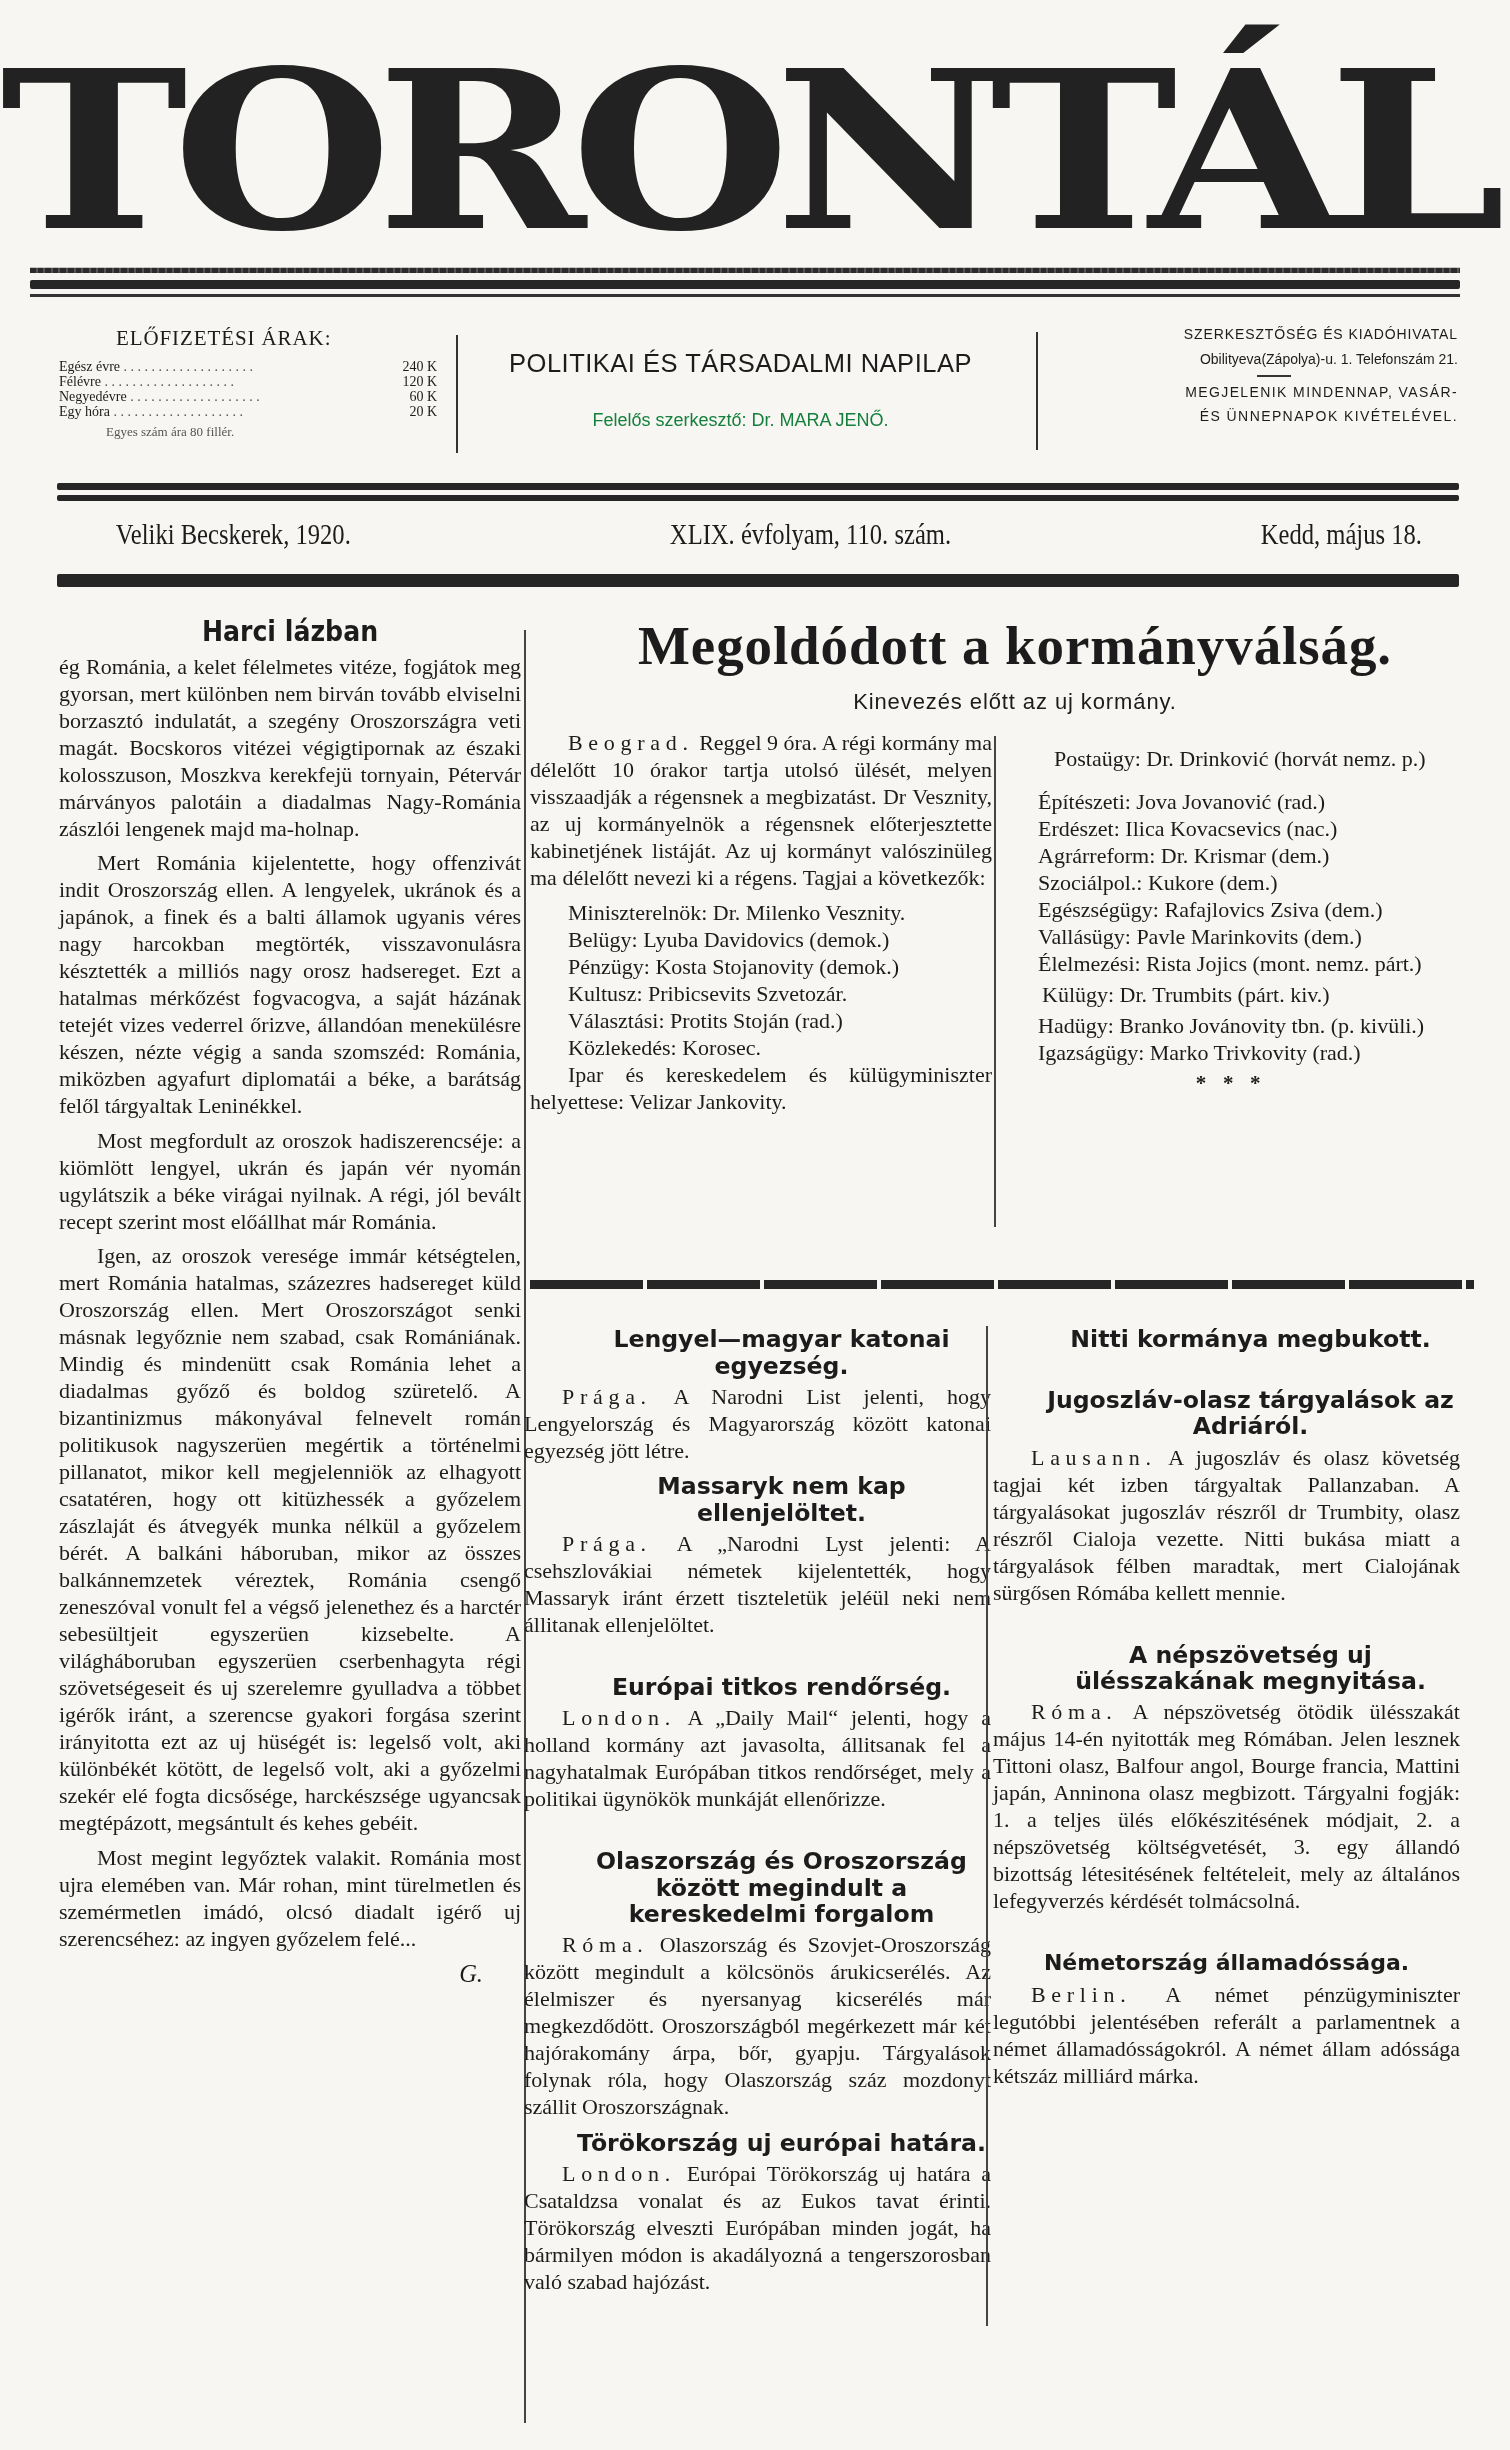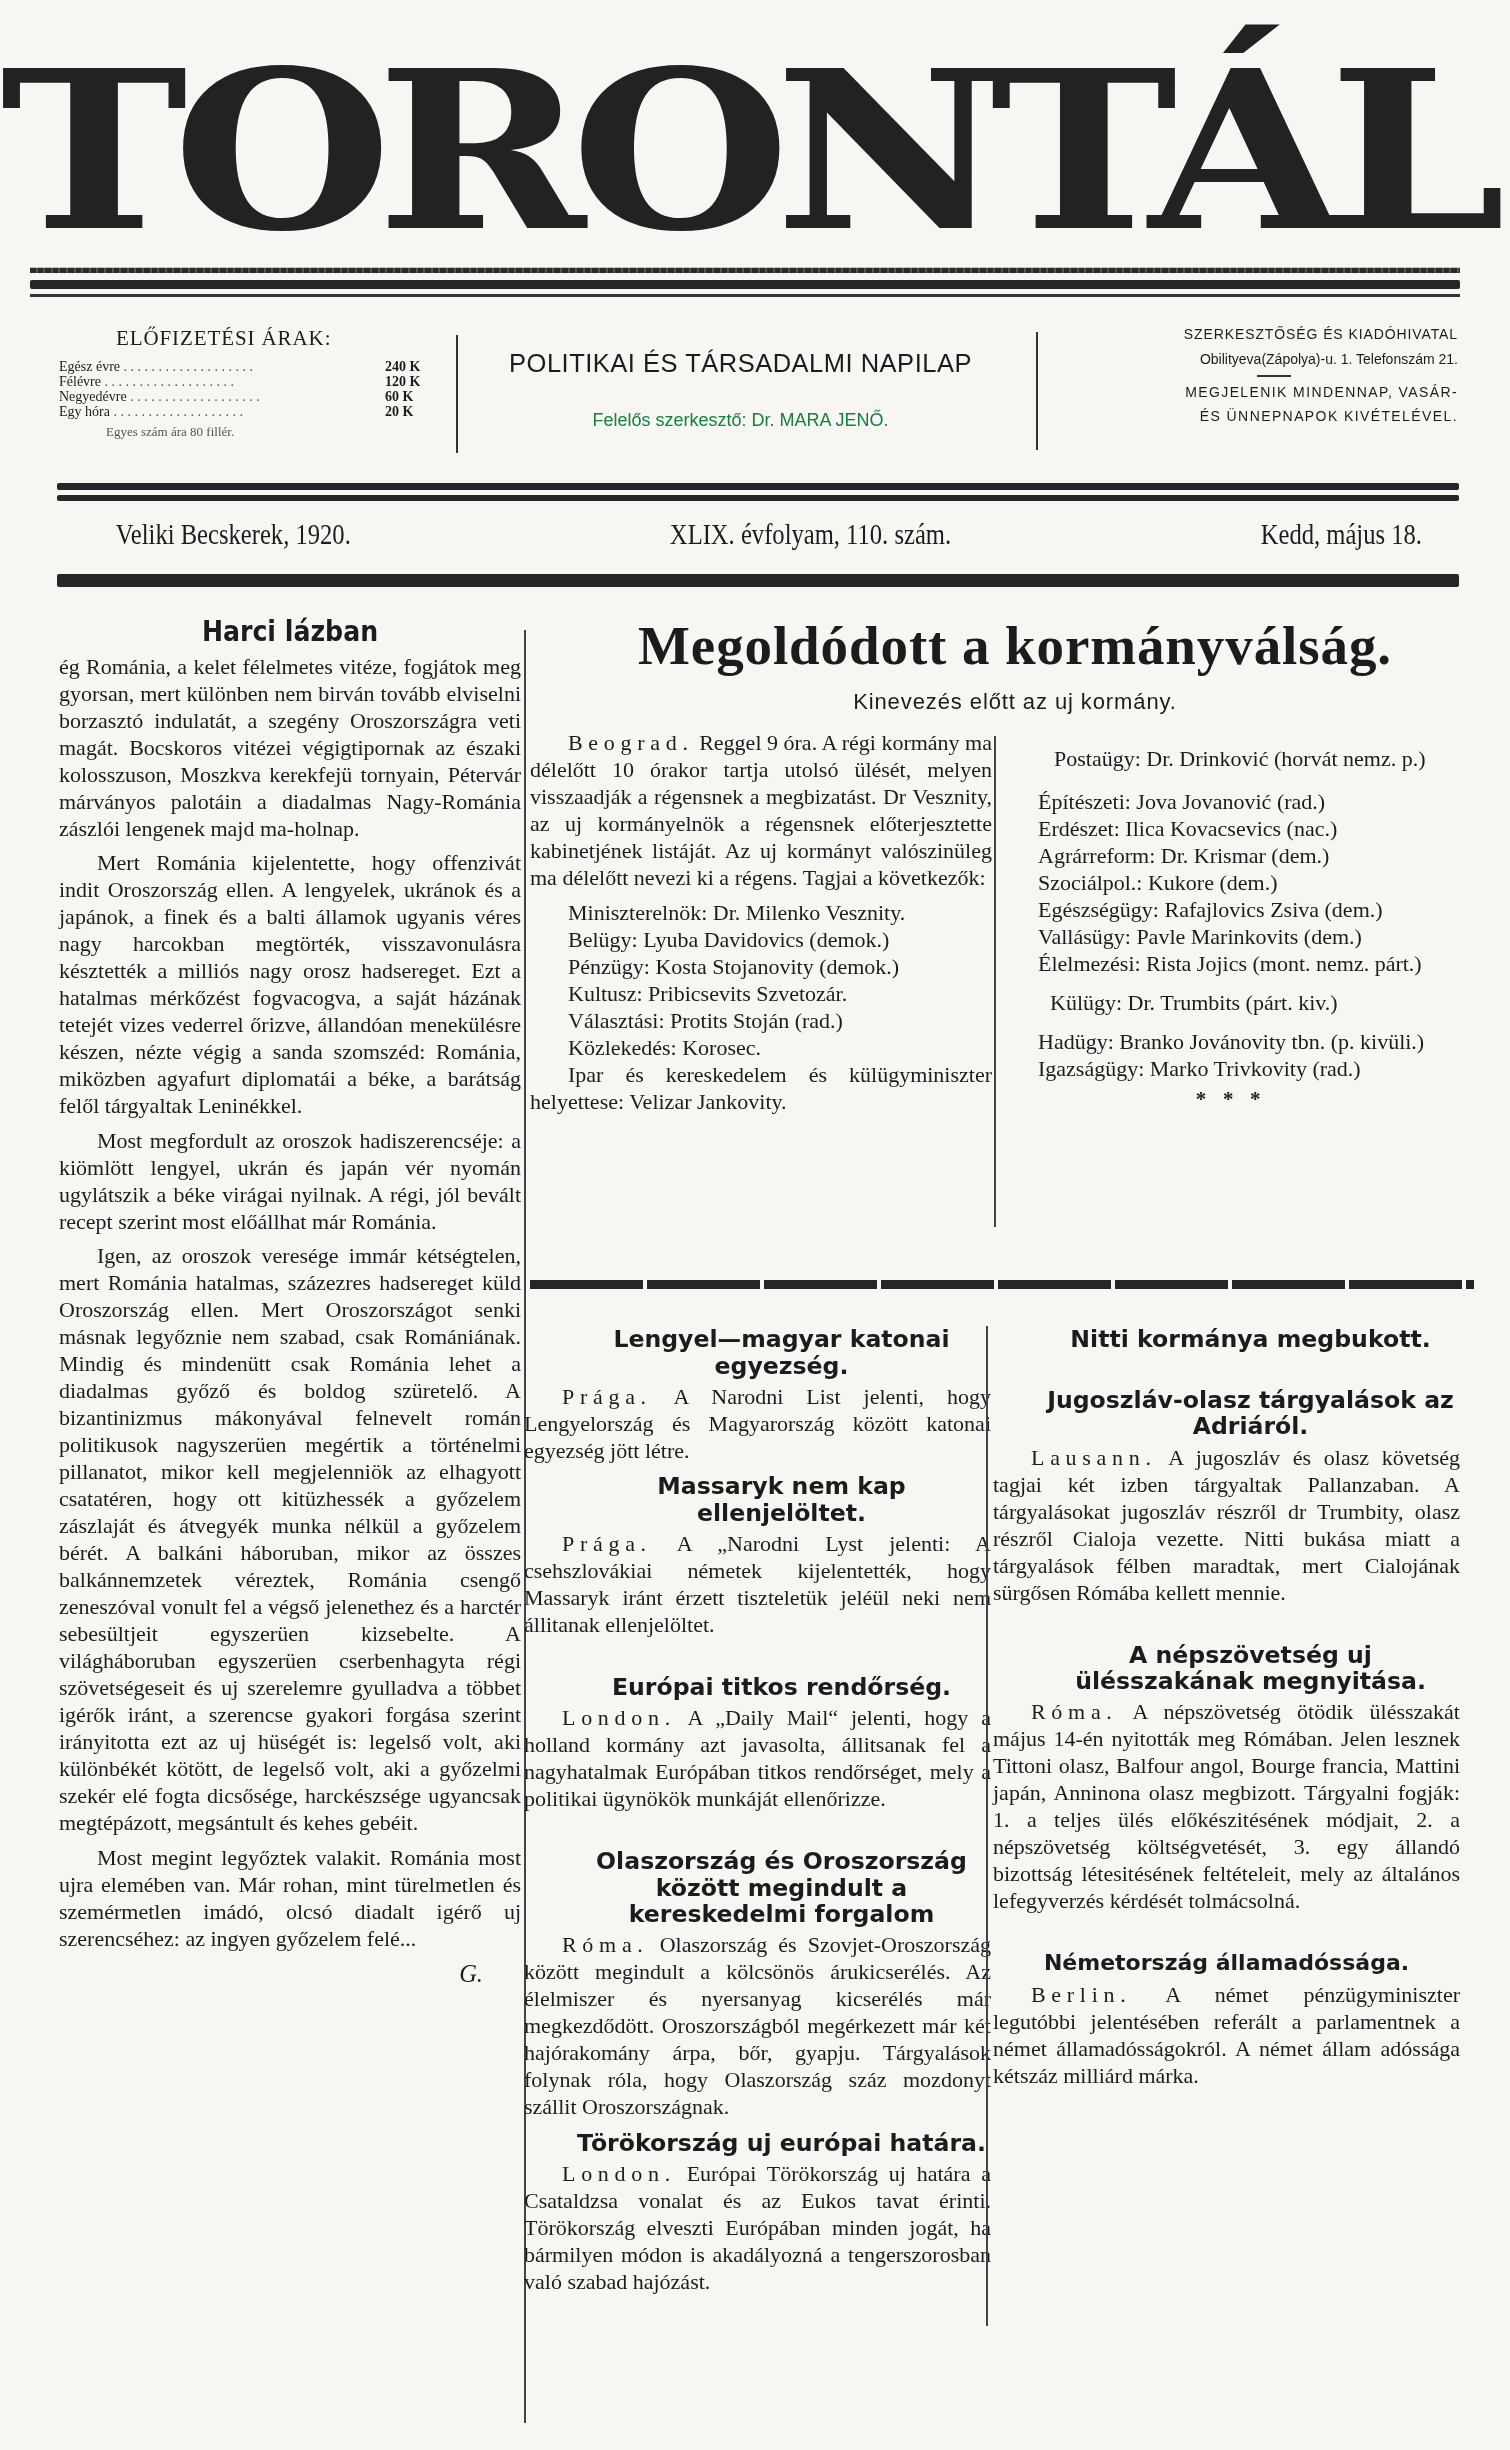--- a/index.html
+++ b/index.html
@@ -22,21 +22,21 @@
     height: 9.4px;
     background: repeating-linear-gradient(90deg, #2b2b2b 0 5.7px, #555 5.7px 7.6px);
     clip-path: polygon(0 40%, 100% 40%, 100% 100%, 0 100%);
   }
   
   .prices { left: 59px; top: 326px; width: 378px; font-size: 14px; }
   .prices h3 { margin: 0 0 7.6px 57px; font-size: 21px; font-weight: normal; letter-spacing: 0.9px; }
   .price-row { display: flex; line-height: 15px; font-family: "Liberation Serif", serif; font-size: 14px; }
   .price-row .lbl { flex: 1; overflow: hidden; white-space: nowrap; }
   .price-row .lbl::after { content: " . . . . . . . . . . . . . . . . . . ."; color: #555; }
-  .price-row .val { width: 52px; font-weight: bold; }
+  .price-row .val { width: 52px; text-align: right; font-weight: normal; }
   .single-price { margin: 5.7px 0 0 47px; font-size: 13px; color: #555; }
   .vline { background: #333; width: 1.9px; }
   .center-info { left: 462px; top: 349px; width: 557px; text-align: center; }
   .center-info .tag { font-family: "Liberation Sans", sans-serif; font-size: 25.5px; letter-spacing: 0.5px; }
   .center-info .editor { margin-top: 32px; font-family: "Liberation Sans", sans-serif; font-size: 18px; color: #15803d; }
   .right-info { left: 1090px; top: 326px; width: 368px; font-family: "Liberation Sans", sans-serif; text-align: right; }
   .right-info .l1 { font-size: 14px; letter-spacing: 0.9px; }
   .right-info .l2 { font-size: 14px; margin-top: 9.4px; }
   .right-info .orn { margin: 7.6px auto; width: 34px; height: 1.9px; background: #333; }
   .right-info .l3 { font-size: 14px; letter-spacing: 1.4px; margin-top: 7.6px; }
@@ -149,21 +149,21 @@
 
 <div class="abs col col-right-top">
   <p style="margin:16px">Postaügy: Dr. Drinković (horvát nemz. p.)</p>
   <p style="margin:0">Építészeti: Jova Jovanović (rad.)</p>
   <p style="margin:0">Erdészet: Ilica Kovacsevics (nac.)</p>
   <p style="margin:0">Agrárreform: Dr. Krismar (dem.)</p>
   <p style="margin:0">Szociálpol.: Kukore (dem.)</p>
   <p style="margin:0">Egészségügy: Rafajlovics Zsiva (dem.)</p>
   <p style="margin:0">Vallásügy: Pavle Marinkovits (dem.)</p>
   <p style="margin:0">Élelmezési: Rista Jojics (mont. nemz. párt.)</p>
-  <p style="margin:12px">Külügy: Dr. Trumbits (párt. kiv.)</p>
+  <p style="margin:4px">Külügy: Dr. Trumbits (párt. kiv.)</p>
   <p style="margin:0">Hadügy: Branko Jovánovity tbn. (p. kivüli.)</p>
   <p style="margin:0">Igazságügy: Marko Trivkovity (rad.)</p>
   <div class="stars">* * *</div>
 </div>
 
 <div class="abs divider-band"></div>
 
 <div class="abs col col-mid2">
   <h4 class="big">Lengyel—magyar katonai egyezség.</h4>
   <p><span class="spaced">Prága.</span> <span>A Narodni List jelenti, hogy Lengyelország és Magyarország között katonai egyezség jött létre.</span></p>

